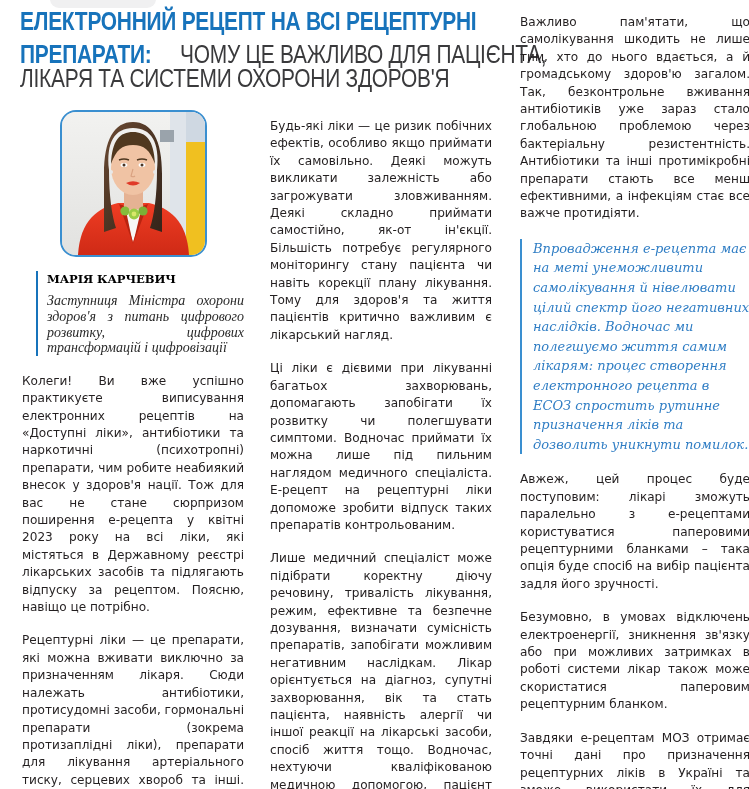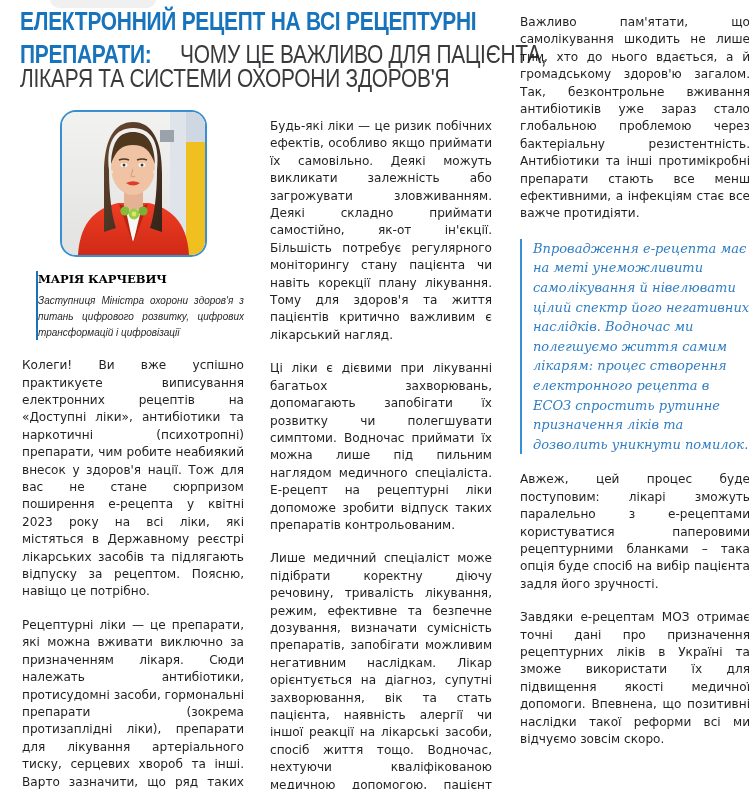--- a/index.html
+++ b/index.html
@@ -92,35 +92,36 @@
     overflow: hidden;
     margin: 0 auto 14px auto;
     display: block;
     background: #dfe3e6;
     position: relative;
   }
   .author-photo svg { display: block; width: 100%; height: 100%; }
 
   .author-caption {
     border-left: 2.5px solid #1773bb;
+    padding-left: 9px;
     margin: 0 0 17px 14px;
   }
   .author-name {
     font-family: "DejaVu Serif", serif;
     font-weight: bold;
     font-size: 11.6px;
     letter-spacing: -0.1px;
     color: #000000;
     margin-bottom: 5px;
     text-transform: uppercase;
   }
   .author-title {
-    font-family: Liberation Sans, sans-serif;
+    font-family: Liberation Serif, serif;
     font-style: italic;
-    font-size: 10px;
+    font-size: 14px;
     line-height: 15.6px;
     color: #2a2a2a;
   }
 
   
   .pullquote {
     border-left: 2.5px solid #3a8fd0;
     padding-left: 11px;
     margin: 4px 0 17px 0;
     color: #2f7dc4;
@@ -228,16 +229,17 @@
   <div class="col" id="col2">
     <p>Будь-які ліки — це ризик побічних ефектів, особливо якщо приймати їх самовільно. Деякі можуть викликати залежність або загрожувати зловживанням. Деякі складно приймати самостійно, як-от ін'єкції. Більшість потребує регулярного моніторингу стану пацієнта чи навіть корекції плану лікування. Тому для здоров'я та життя пацієнтів критично важливим є лікарський нагляд.</p>
     <p>Ці ліки є дієвими при лікуванні багатьох захворювань, допомагають запобігати їх розвитку чи полегшувати симптоми. Водночас приймати їх можна лише під пильним наглядом медичного спеціаліста. Е-рецепт на рецептурні ліки допоможе зробити відпуск таких препаратів контрольованим.</p>
     <p>Лише медичний спеціаліст може підібрати коректну діючу речовину, тривалість лікування, режим, ефективне та безпечне дозування, визначати сумісність препаратів, запобігати можливим негативним наслідкам. Лікар орієнтується на діагноз, супутні захворювання, вік та стать пацієнта, наявність алергії чи іншої реакції на лікарські засоби, спосіб життя тощо. Водночас, нехтуючи кваліфікованою медичною допомогою, пацієнт може не розпізнати справжню проблему, що з часом може призвести до затягування хвороби, погіршення стану і навіть передчасної смерті.</p>
   </div>
 
   <div class="col" id="col3">
     <p>Важливо пам'ятати, що самолікування шкодить не лише тим, хто до нього вдається, а й громадському здоров'ю загалом. Так, безконтрольне вживання антибіотиків уже зараз стало глобальною проблемою через бактеріальну резистентність. Антибіотики та інші протимікробні препарати стають все менш ефективними, а інфекціям стає все важче протидіяти.</p>
     <div class="pullquote">Впровадження е-рецепта має на меті унеможливити самолікування й нівелювати цілий спектр його негативних наслідків. Водночас ми полегшуємо життя самим лікарям: процес створення електронного рецепта в ЕСОЗ спростить рутинне призначення ліків та дозволить уникнути помилок.</div>
     <p>Авжеж, цей процес буде поступовим: лікарі зможуть паралельно з е-рецептами користуватися паперовими рецептурними бланками – така опція буде спосіб на вибір пацієнта задля його зручності.</p>
+    <p>Безумовно, в умовах відключень електроенергії, зникнення зв'язку або при можливих затримках в роботі системи лікар також може скористатися паперовим рецептурним бланком.</p>
     <p>Завдяки е-рецептам МОЗ отримає точні дані про призначення рецептурних ліків в Україні та зможе використати їх для підвищення якості медичної допомоги. Впевнена, що позитивні наслідки такої реформи всі ми відчуємо зовсім скоро.</p>
   </div>
 
 </div>
 
 </body></html>

